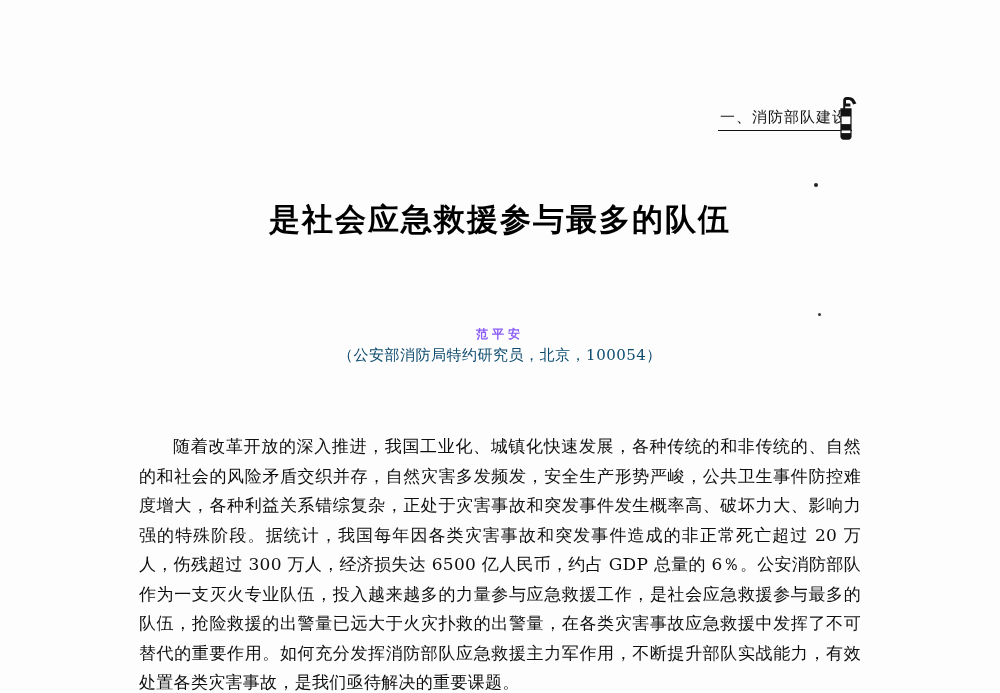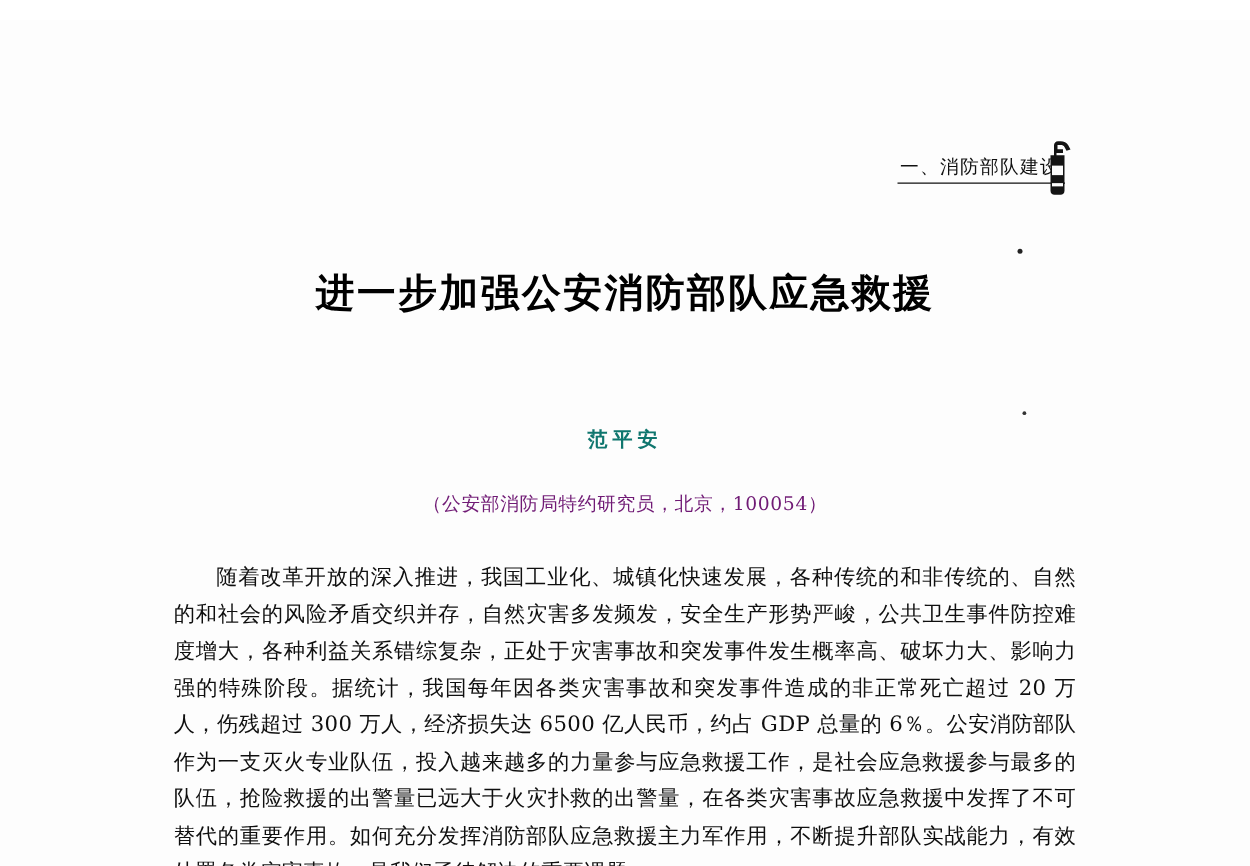--- a/index.html
+++ b/index.html
@@ -13,21 +13,20 @@
     position: relative;
     font-family: "DejaVu Serif", "Liberation Serif", serif;
     color: #0d0d0d;
     overflow: hidden;
   }
 
   .page {
     position: absolute;
     inset: 0;
     background: #fdfdfd;
-    margin-top: 16px;
   }
 
   
   .running-head {
     position: absolute;
     top: 108px;
     right: 148px;
     display: flex;
     align-items: flex-end;
     gap: 6px;
@@ -90,34 +89,34 @@
     color: #000;
   }
 
   
   .author {
     position: absolute;
     top: 326px;
     left: 0;
     right: 0;
     text-align: center;
-    font-size: 16px;
+    font-size: 12px;
     letter-spacing: 4px;
     font-weight: bold;
-    color: #0f766e;
+    color: #8b5cf6;
   }
   .affiliation {
     position: absolute;
-    top: 378px;
+    top: 346px;
     left: 0;
     right: 0;
     text-align: center;
     font-size: 15px;
     letter-spacing: 0.5px;
-    color: #701a75;
+    color: #0c4a6e;
   }
 
   
   .body-text {
     position: absolute;
     top: 432px;
     left: 139px;
     width: 722px;
     font-size: 17px;
     line-height: 29.5px;
@@ -145,21 +144,21 @@
       <path d="M16.5 1 C19 1 21.5 2.2 22.6 4.2 L24.4 7.6 L21.2 8.6 L19.6 5.6 C19 4.5 17.8 4 16.6 4 L14 4 L14 7.4 L18.4 7.4 L18.4 10.4 L13.2 10.4 L13.2 12.2 L19.6 12.2 L19.6 40.5 C19.6 42.4 18.2 43.8 16.4 43.8 L11.6 43.8 C9.8 43.8 8.4 42.4 8.4 40.5 L8.4 12.2 L11.2 12.2 L11.2 4.2 C11.2 2.4 12.6 1 14.4 1 Z" fill="#141414"></path>
       <rect x="9.6" y="20.5" width="8.8" height="7.6" fill="#fdfdfd"></rect>
       <rect x="9.6" y="34.5" width="8.8" height="2.6" fill="#fdfdfd"></rect>
     </svg>
   </div>
 
   <div class="stray-dot"></div>
   <div class="stray-dot-2"></div>
 
   <div class="title-block">
-    <div class="title-line">进一步加强公安消防部队应急救援</div>
+    <div class="title-line">是社会应急救援参与最多的队伍</div>
   </div>
 
   <div class="author">范平安</div>
   <div class="affiliation">（公安部消防局特约研究员，北京，100054）</div>
 
   <div class="body-text">
     <p>随着改革开放的深入推进，我国工业化、城镇化快速发展，各种传统的和非传统的、自然的和社会的风险矛盾交织并存，自然灾害多发频发，安全生产形势严峻，公共卫生事件防控难度增大，各种利益关系错综复杂，正处于灾害事故和突发事件发生概率高、破坏力大、影响力强的特殊阶段。据统计，我国每年因各类灾害事故和突发事件造成的非正常死亡超过 20 万人，伤残超过 300 万人，经济损失达 6500 亿人民币，约占 GDP 总量的 6％。公安消防部队作为一支灭火专业队伍，投入越来越多的力量参与应急救援工作，是社会应急救援参与最多的队伍，抢险救援的出警量已远大于火灾扑救的出警量，在各类灾害事故应急救援中发挥了不可替代的重要作用。如何充分发挥消防部队应急救援主力军作用，不断提升部队实战能力，有效处置各类灾害事故，是我们亟待解决的重要课题。</p>
   </div>
 
 </div>

